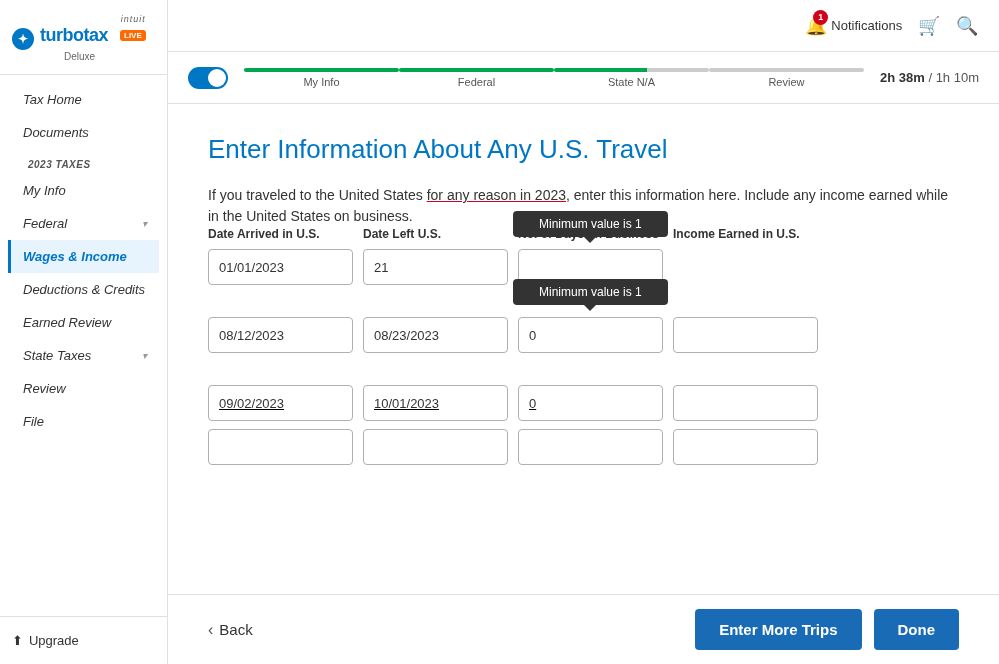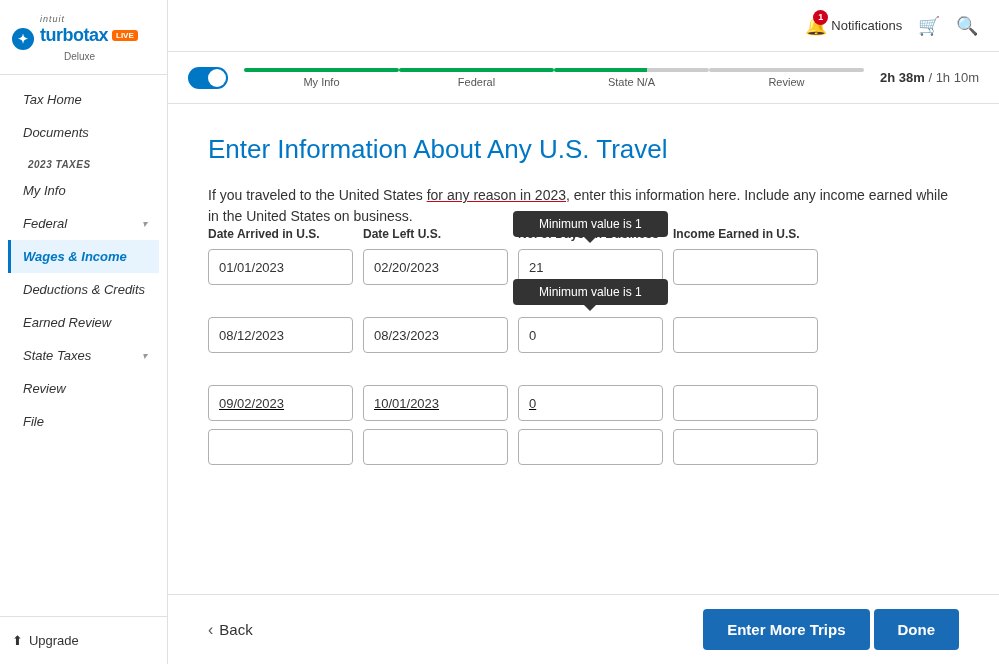--- a/index.html
+++ b/index.html
@@ -25,20 +25,21 @@
       align-items: center;
       gap: 6px;
     }
     .logo-intuit {
       font-size: 9px;
       color: #666;
       font-style: italic;
       letter-spacing: 1px;
       display: block;
       margin-bottom: 1px;
+      text-align: right;
     }
     .logo-text {
       font-size: 18px;
       font-weight: 700;
       color: #0077c5;
       letter-spacing: -0.5px;
     }
     .logo-live-badge {
       background: #ff6900;
       color: #fff;
@@ -340,21 +341,21 @@
       border: none;
       cursor: pointer;
       font-weight: 500;
     }
     .back-btn .chevron-left {
       font-size: 16px;
       color: #555;
     }
     .bottom-right-btns {
       display: flex;
-      gap: 4px;
+      gap: 12px;
       border-radius: 20px;
     }
     .btn-primary {
       background: #1a6bb5;
       color: #fff;
       border: none;
       border-radius: 4px;
       padding: 12px 24px;
       font-size: 15px;
       font-weight: 600;
@@ -363,21 +364,21 @@
   </style>
 </head>
 <body>
 
 <div class="sidebar">
   <div class="sidebar-logo">
     <div class="logo-turbotax">
       <div class="logo-icon">✦</div>
       <div>
         <span class="logo-intuit">intuit</span>
-        <div style="display:flex;align-items:center;gap:4px;">
+        <div style="display:flex;align-items:center;gap:12px;">
           <span class="logo-text">turbotax</span>
           <span class="logo-live-badge">LIVE</span>
         </div>
         <span class="logo-deluxe">Deluxe</span>
       </div>
     </div>
   </div>
 
   <div class="sidebar-nav">
     <div class="sidebar-item">
@@ -477,21 +478,20 @@
     <div class="travel-table">
       <div class="table-header">
         <span class="table-header-cell">Date Arrived in U.S.</span>
         <span class="table-header-cell">Date Left U.S.</span>
         <span class="table-header-cell">No. of Days on Business</span>
         <span class="table-header-cell">Income Earned in U.S.</span>
       </div>
 
       <div class="table-row" style="position:relative;">
         <input class="table-input" type="text" value="01/01/2023" style="">
-        <input class="table-input" type="text" value="02/20/2023" style="">
         <input class="table-input" type="text" value="21" style="">
         <div class="tooltip tooltip-row1">Minimum value is 1</div>
         <input class="table-input" type="text" value="" style="">
       </div>
 
       <div class="table-row" style="position:relative; margin-top: 32px;">
         <input class="table-input" type="text" value="08/12/2023" style="">
         <input class="table-input" type="text" value="08/23/2023" style="">
         <input class="table-input" type="text" value="0" style="">
         <div class="tooltip tooltip-row2">Minimum value is 1</div>

